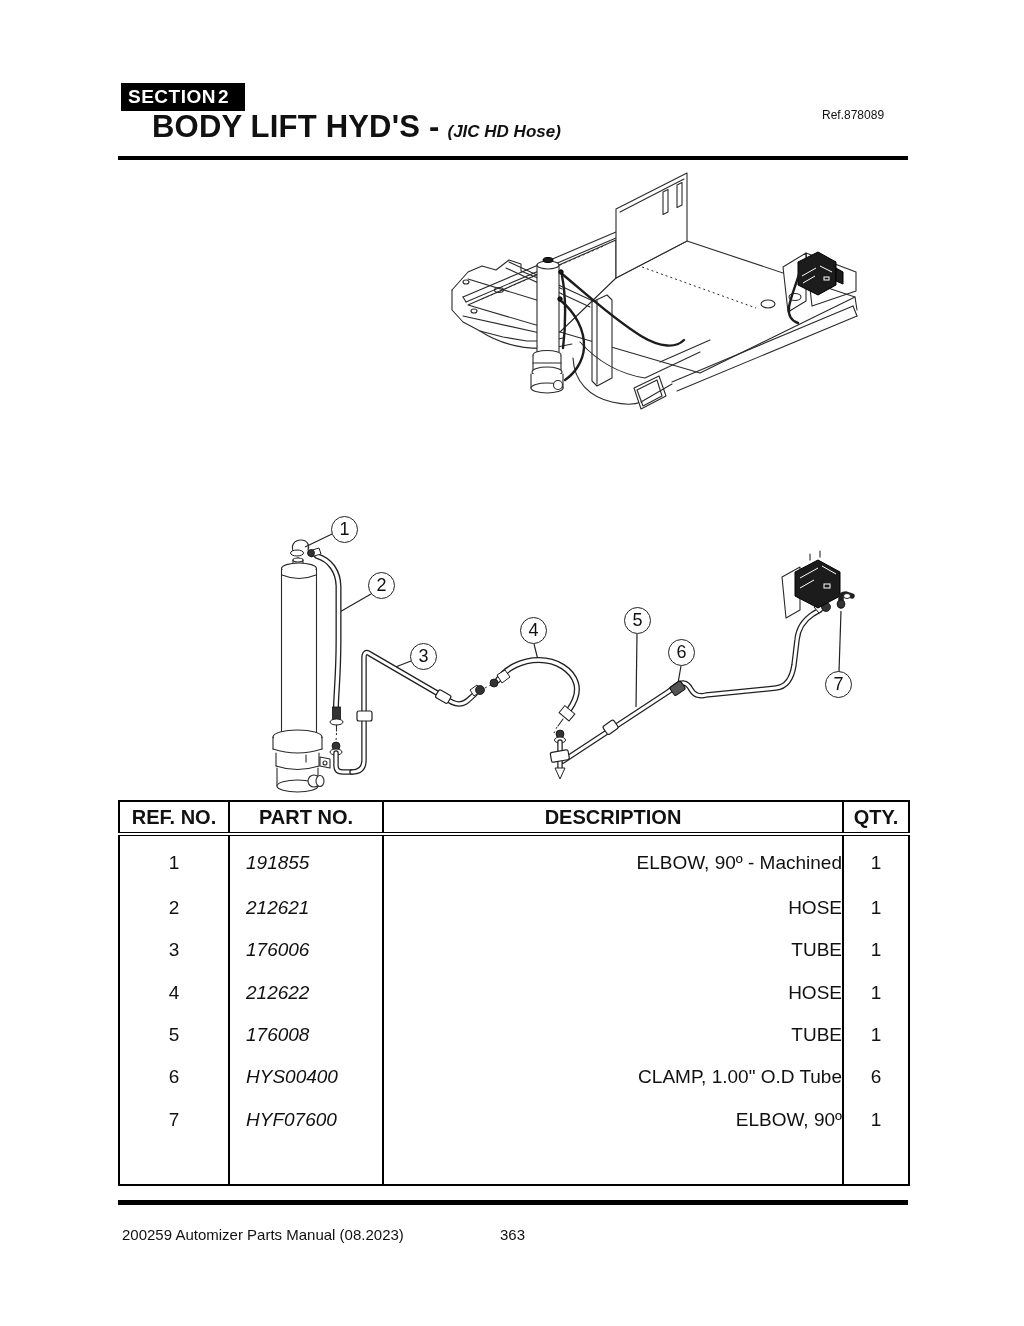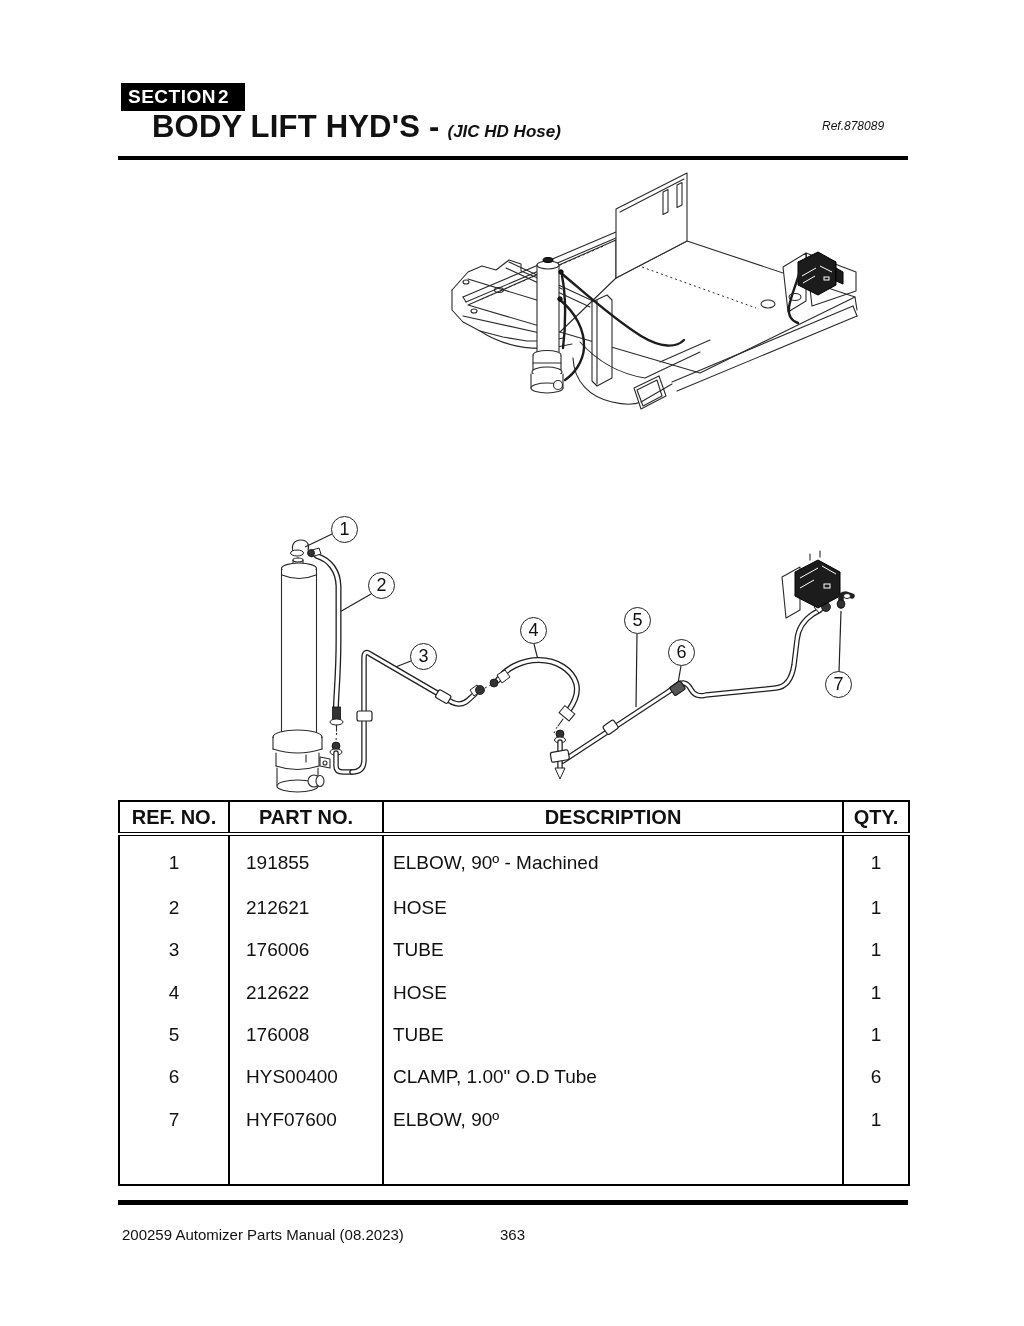--- a/index.html
+++ b/index.html
@@ -7,21 +7,21 @@
         font-family:"Liberation Sans", sans-serif;color:#111;overflow:hidden;}
 
   
   .section-badge{position:absolute;left:121px;top:83px;width:124px;height:28px;background:#000;
                  display:flex;align-items:center;justify-content:space-between;
                  padding:0 16px 0 7px;box-sizing:border-box;}
   .section-badge span{color:#fff;font-weight:bold;font-size:19px;letter-spacing:0.5px;}
   .title-line{position:absolute;left:120px;top:109px;display:flex;align-items:baseline;gap:8px;white-space:nowrap;}
   .title-main{font-size:31px;font-weight:bold;letter-spacing:0.2px;margin-left:32px;}
   .title-sub{font-size:17px;font-weight:bold;font-style:italic;}
-  .ref-note{position:absolute;left:822px;top:119px;font-size:12px;font-style:italic;}
+  .ref-note{position:absolute;left:822px;top:108px;font-size:12px;}
   .rule{position:absolute;left:118px;width:790px;background:#000;}
   .rule-top{top:156px;height:4px;}
   .rule-bottom{top:1200px;height:5px;}
 
   
   .fig{position:absolute;}
   svg{display:block;}
   .ln{stroke:#2a2a2a;stroke-width:1.1;fill:none;stroke-linecap:round;stroke-linejoin:round;}
   .lnw{stroke:#2a2a2a;stroke-width:1.1;fill:#fff;stroke-linecap:round;stroke-linejoin:round;}
   .occ{fill:#fff;stroke:none;}
@@ -48,22 +48,22 @@
                border-collapse:collapse;table-layout:fixed;}
   .parts-table th,.parts-table td{border-left:2px solid #000;border-right:2px solid #000;
                padding:0;font-size:19px;overflow:hidden;white-space:nowrap;margin-top:44px;}
   .parts-table{border:2.5px solid #000;}
   .parts-table thead th{font-weight:bold;font-size:20px;height:30px;text-align:center;
                border-bottom:4px double #000;}
   .parts-table tbody td{height:24px;line-height:24px;}
   .parts-table tbody tr:first-child td{padding-top:4px;}
   .col-ref{width:110px;} .col-part{width:154px;} .col-desc{width:460px;} .col-qty{width:66px;}
   td.c-ref{text-align:center;}
-  td.c-part{text-align:left;padding-left:16px;}
-  td.c-desc{text-align:left;padding-left:9px;}
+  td.c-part{text-align:left;padding-left:16px;font-style:italic;}
+  td.c-desc{text-align:right;padding-left:9px;}
   td.c-qty{text-align:center;}
   .filler td{height:auto;}
 
   
   .footer-text{position:absolute;top:1226px;font-size:15px;}
   .footer-manual{left:122px;}
   .footer-page{left:500px;}
 </style>
 </head>
 <body>

